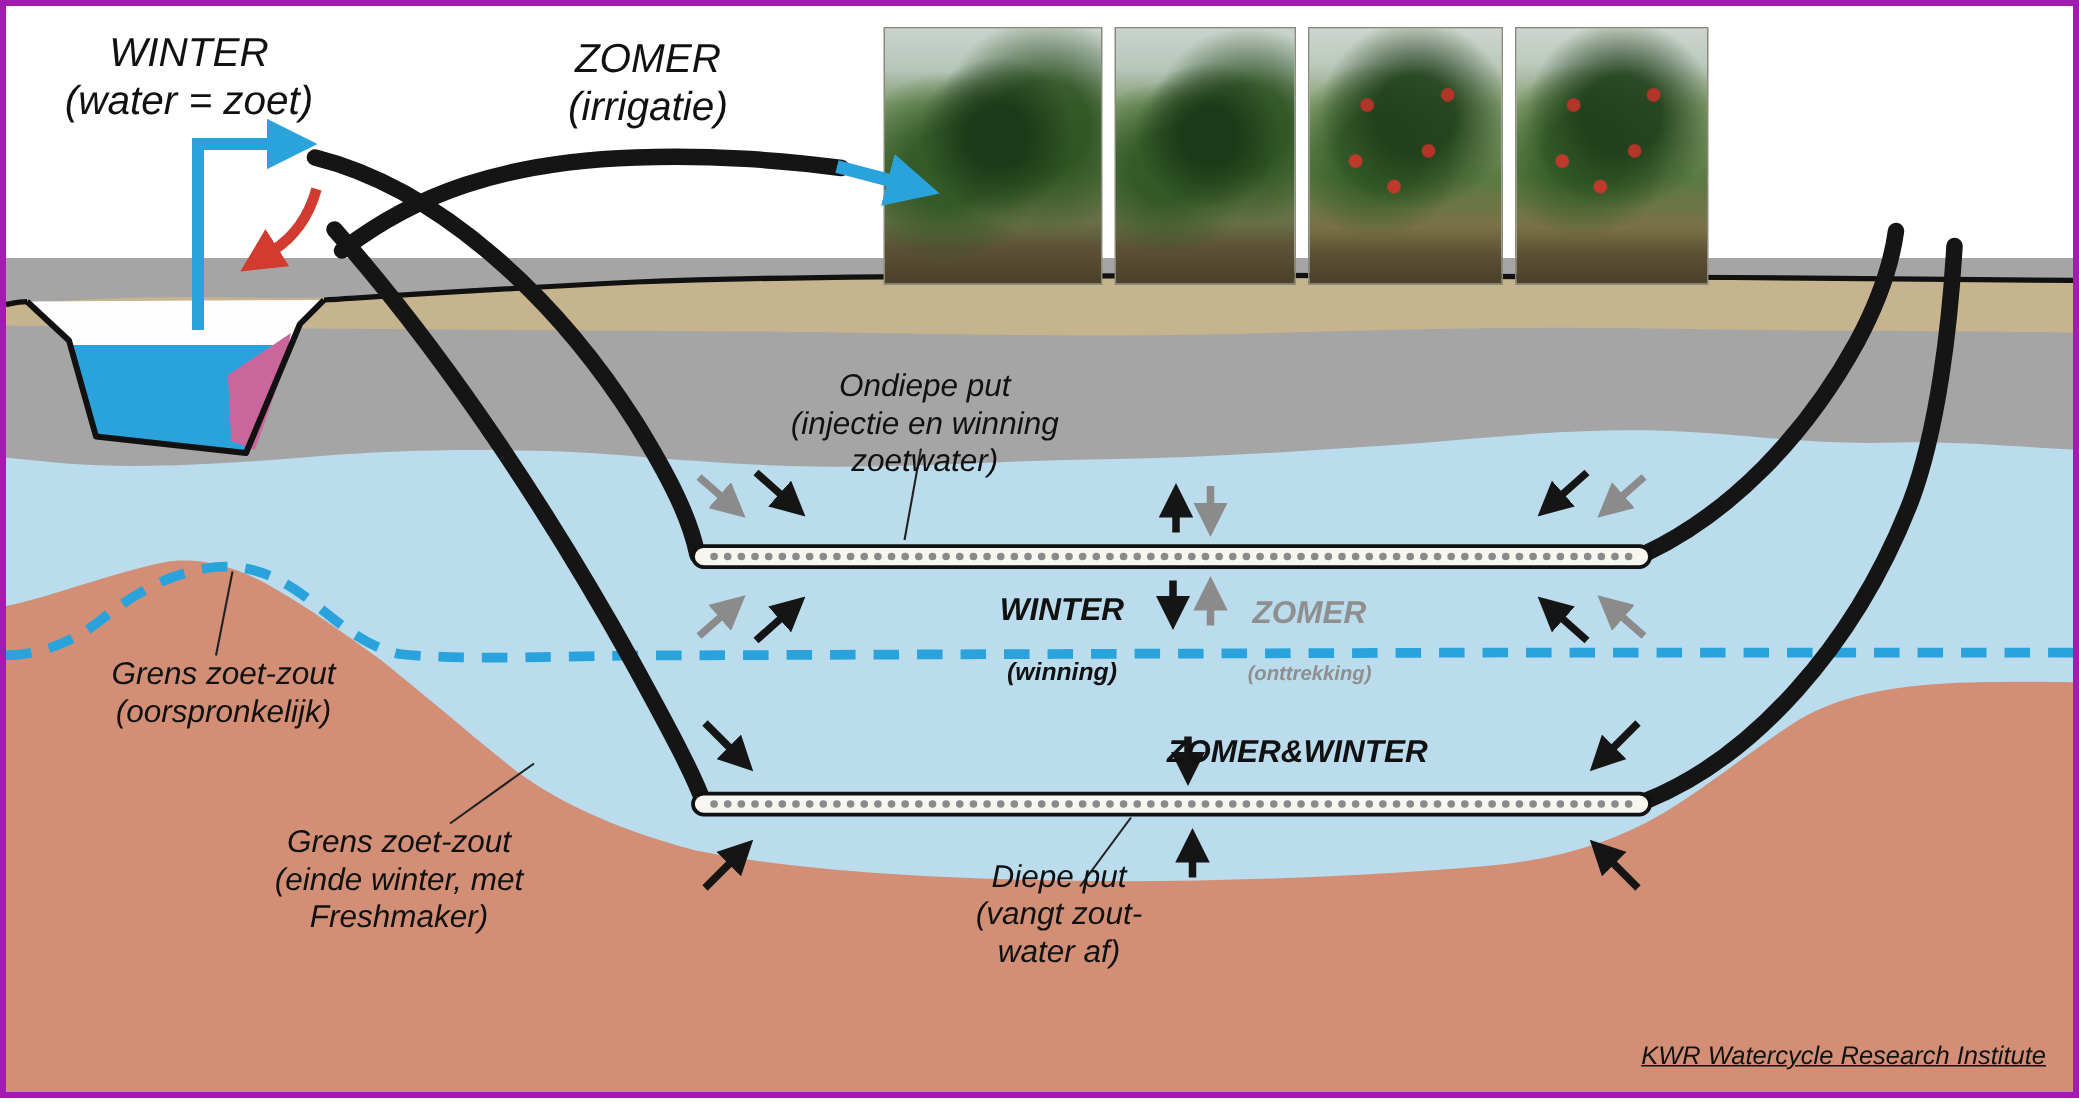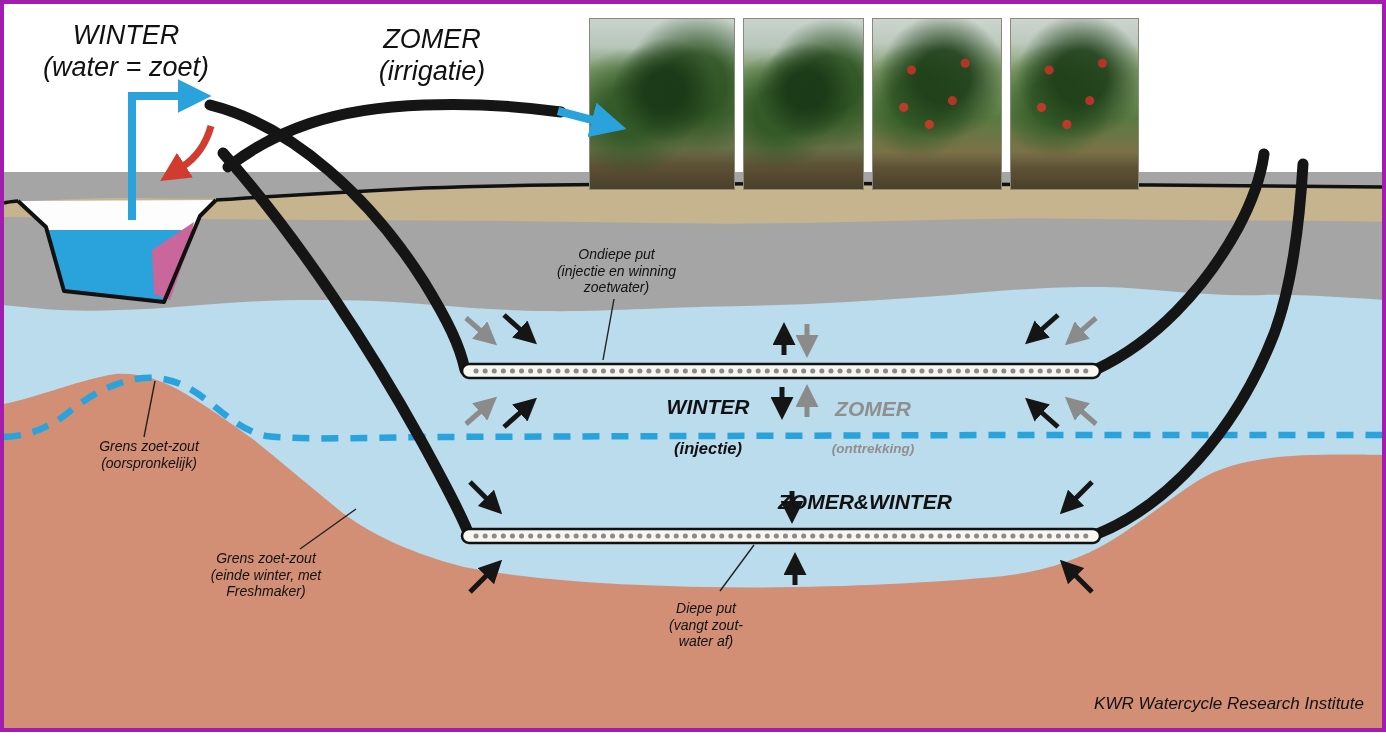--- a/index.html
+++ b/index.html
@@ -27,27 +27,27 @@
       radial-gradient(circle at 24% 52%, #c03a2b 0 4px, rgba(0,0,0,0) 5px),
       radial-gradient(circle at 55% 34%, rgba(30,62,25,.9) 0 20%, rgba(30,62,25,0) 48%),
       radial-gradient(circle at 35% 48%, rgba(48,88,36,.85) 0 20%, rgba(48,88,36,0) 48%),
       linear-gradient(180deg,#cdd5ce 0%,#bcc9bd 14%,#85a070 30%,#597b42 58%,#7a7147 78%,#5d5136 88%,#4b4029 100%);
   }
   .lbl{
     position:absolute;z-index:4;font-style:italic;color:#111;
     white-space:pre-line;line-height:1.18;text-align:center;
   }
   .big{font-size:27px;}
-  .small{font-size:14px;}
+  .small{font-size:21px;}
   .bold-main{font-size:21px;font-weight:bold;display:block;}
   .bold-sub{font-size:16.5px;font-weight:bold;display:block;}
   .gray{color:#8f8f8f;}
   .gray-sub{font-size:13.5px;display:block;font-weight:bold;}
   .zw{font-size:21px;font-weight:bold;text-align:left;}
-  .credit{font-size:17px;text-align:right;}
+  .credit{font-size:17px;text-align:right;text-decoration:underline;}
 </style>
 </head>
 <body>
 
 <div class="frame">
 
   <svg class="layer-svg" width="1386" height="738" viewBox="0 0 1386 738">
     <defs>
       <marker id="mb" markerWidth="4.6" markerHeight="4.6" refX="0.6" refY="2.3" orient="auto" markerUnits="strokeWidth">
         <path d="M0,0 L4.6,2.3 L0,4.6 Z" fill="#151515"></path>
@@ -166,36 +166,36 @@
 
   <div class="lbl big" style="left:338px;top:20px;width:180px;">ZOMER
 (irrigatie)</div>
 
   <div class="lbl small" style="left:515px;top:242px;width:195px;">Ondiepe put
 (injectie en winning
 zoetwater)</div>
 
   <div class="lbl" style="left:638px;top:372px;width:132px;">
     <span class="bold-main">WINTER</span>
-    <span class="bold-sub">(injectie)</span>
+    <span class="bold-sub">(winning)</span>
   </div>
 
   <div class="lbl" style="left:810px;top:374px;width:118px;">
     <span class="bold-main gray">ZOMER</span>
     <span class="gray-sub gray">(onttrekking)</span>
   </div>
 
   <div class="lbl small" style="left:55px;top:434px;width:180px;">Grens zoet-zout
 (oorspronkelijk)</div>
 
   <div class="lbl small" style="left:172px;top:546px;width:180px;">Grens zoet-zout
 (einde winter, met
 Freshmaker)</div>
 
   <div class="lbl zw" style="left:774px;top:486px;width:230px;">ZOMER&amp;WINTER</div>
 
-  <div class="lbl small" style="left:638px;top:596px;width:128px;">Diepe put
+  <div class="lbl small" style="left:638px;top:569px;width:128px;">Diepe put
 (vangt zout-
 water af)</div>
 
   <div class="lbl credit" style="left:1030px;top:690px;width:330px;">KWR Watercycle Research Institute</div>
 
 </div>
 
 </body></html>

